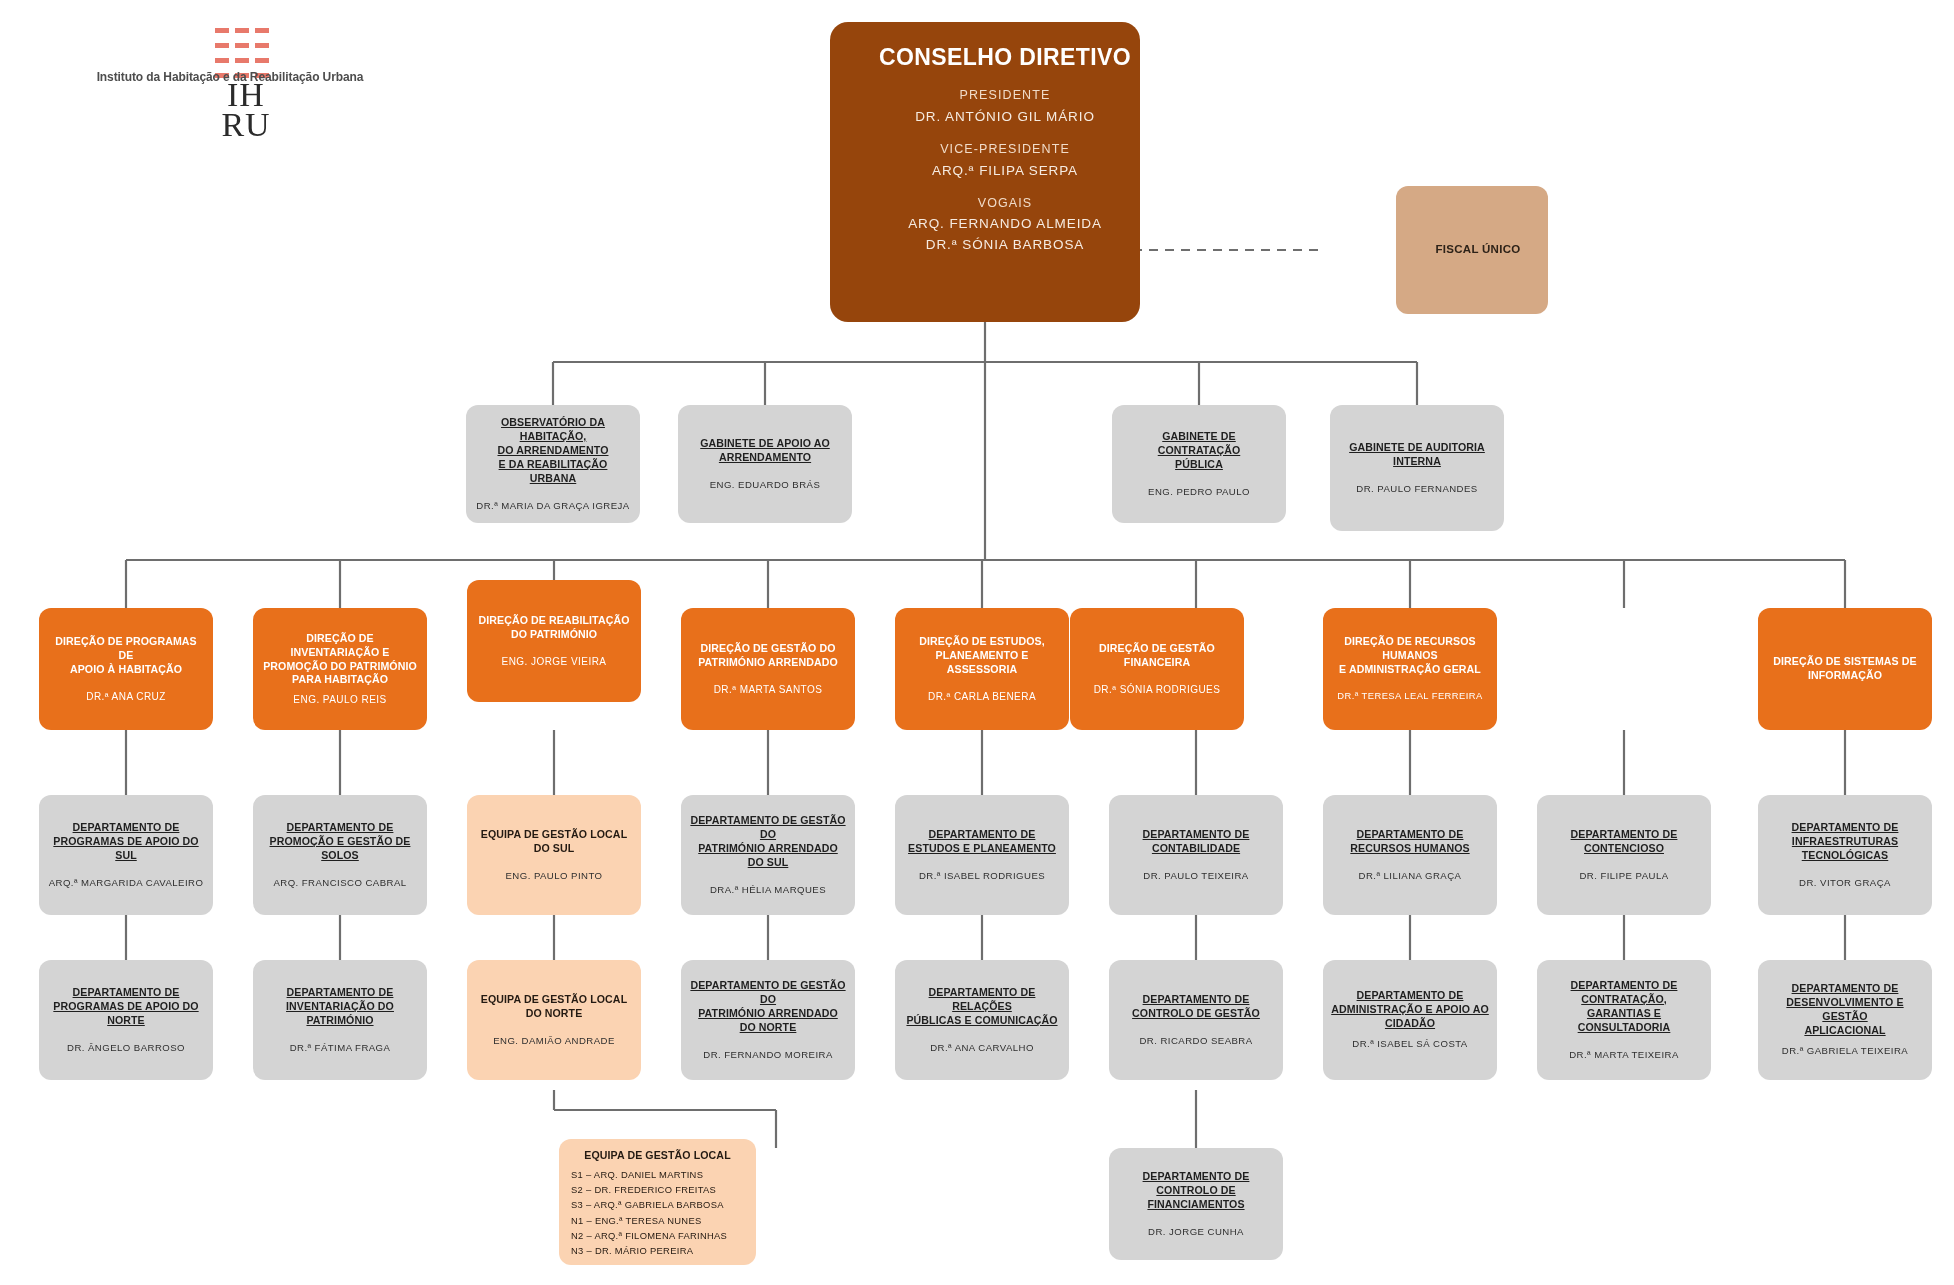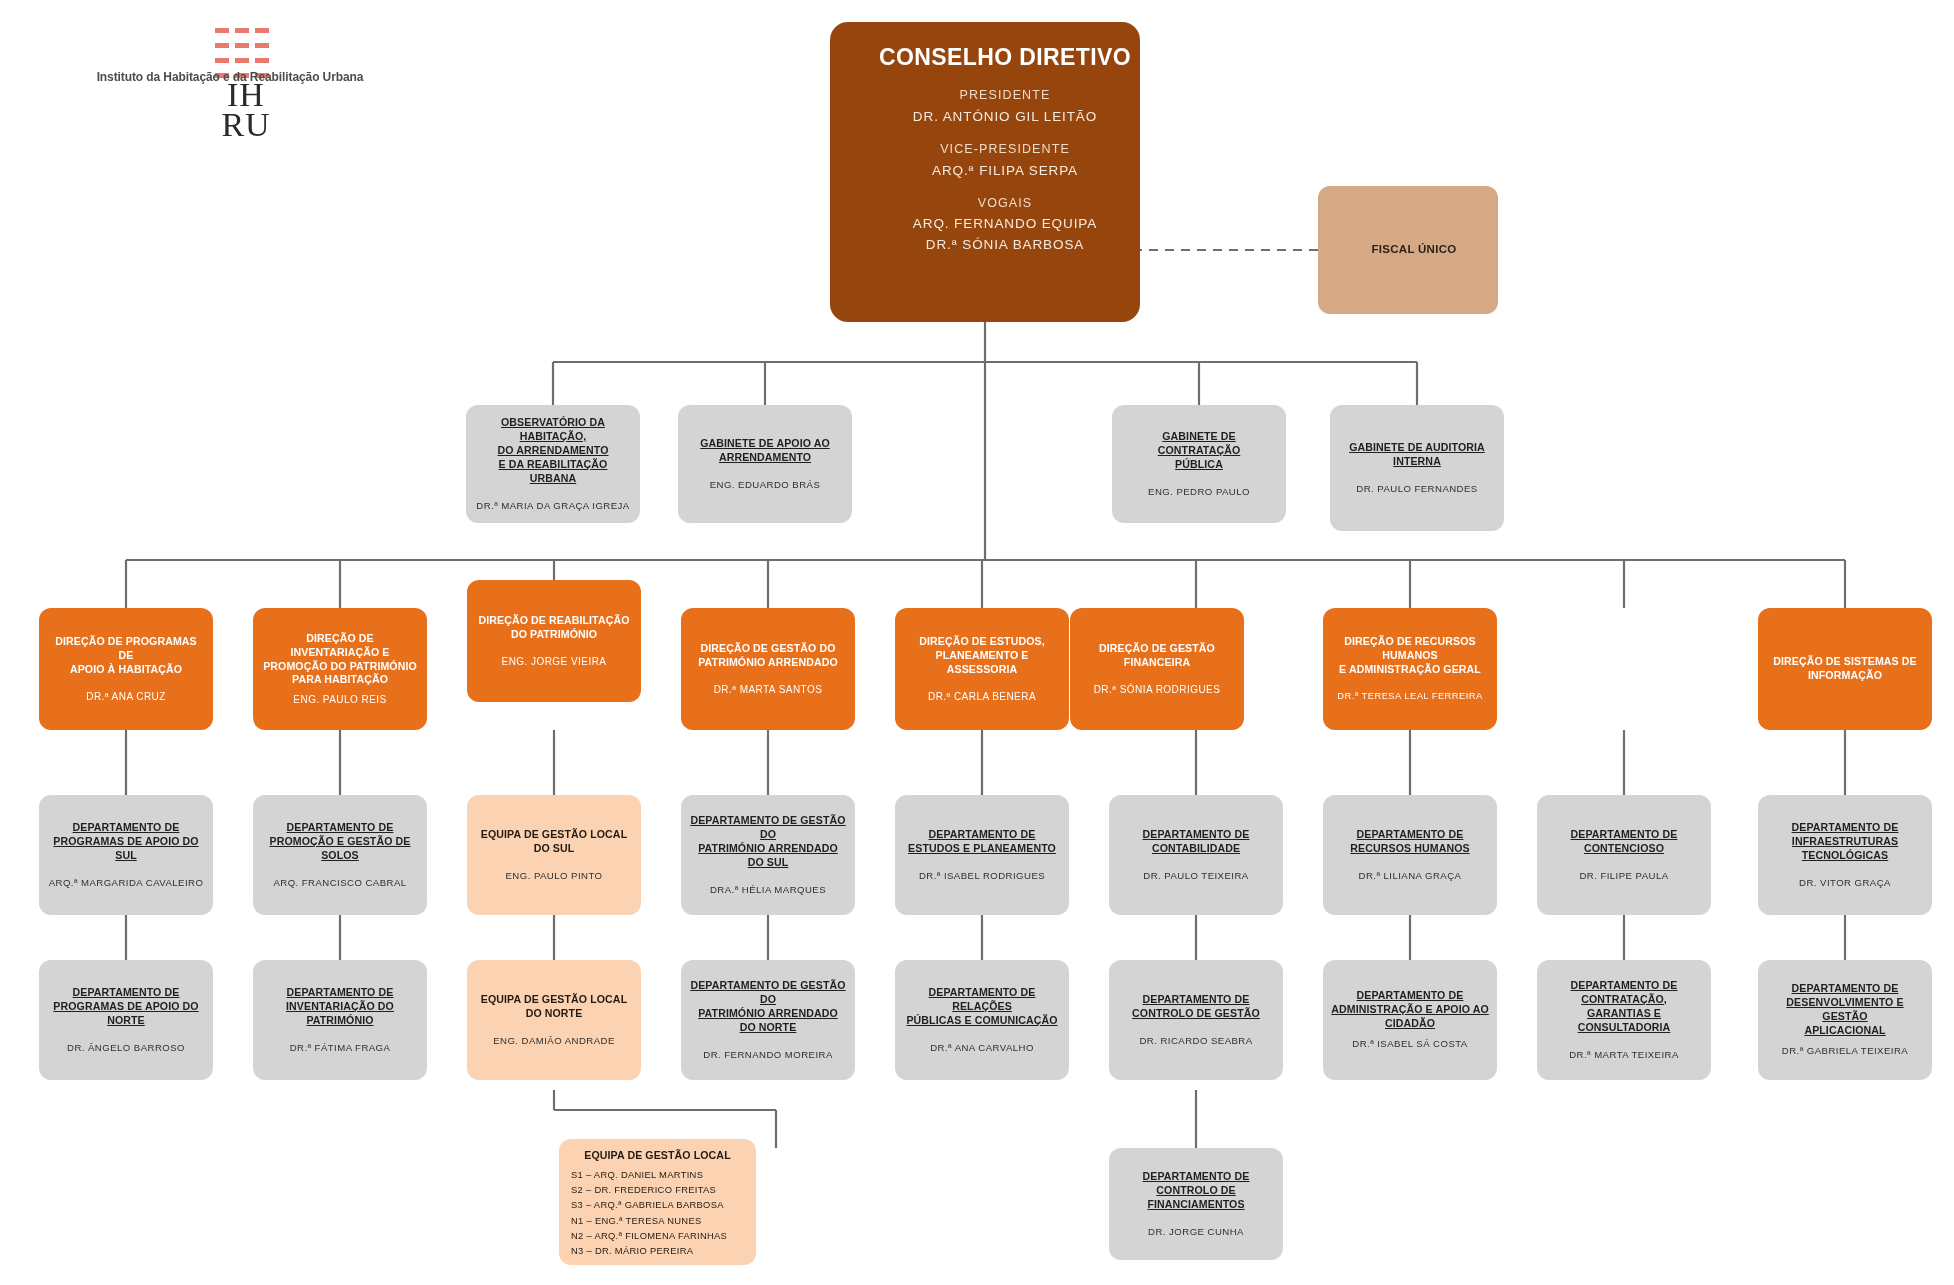--- a/index.html
+++ b/index.html
@@ -269,29 +269,29 @@
     <div class="logo-text">Instituto da Habitação e da Reabilitação Urbana</div>
     <div class="logo-mark">
       <div>IH</div>
       <div>RU</div>
     </div>
   </div>
 
   <div class="node root" style="left:830px; top:22px; width:310px; height:300px;">
     <div class="root-title">CONSELHO DIRETIVO</div>
     <div class="role">PRESIDENTE</div>
-    <div class="name">DR. ANTÓNIO GIL LEITÃO</div>
+    <div class="name">DR. ANTÓNIO GIL MÁRIO</div>
     <div class="role">VICE-PRESIDENTE</div>
     <div class="name">ARQ.ª FILIPA SERPA</div>
     <div class="role">VOGAIS</div>
-    <div class="name last">ARQ. FERNANDO EQUIPA</div>
+    <div class="name last">ARQ. FERNANDO ALMEIDA</div>
     <div class="name last">DR.ª SÓNIA BARBOSA</div>
   </div>
 
-  <div class="node fiscal" style="left:1318px; top:186px; width:180px; height:128px;padding-left:20px;">
+  <div class="node fiscal" style="left:1396px; top:186px; width:152px; height:128px;padding-left:20px;">
     <div class="title">FISCAL ÚNICO</div>
   </div>
 
   <div class="node gray" style="left:466px; top:405px; width:174px; height:118px;">
     <div class="title">OBSERVATÓRIO DA HABITAÇÃO,</div>
     <div class="title">DO ARRENDAMENTO</div>
     <div class="title">E DA REABILITAÇÃO URBANA</div>
     <div class="gap"></div>
     <div class="person">DR.ª MARIA DA GRAÇA IGREJA</div>
   </div>

